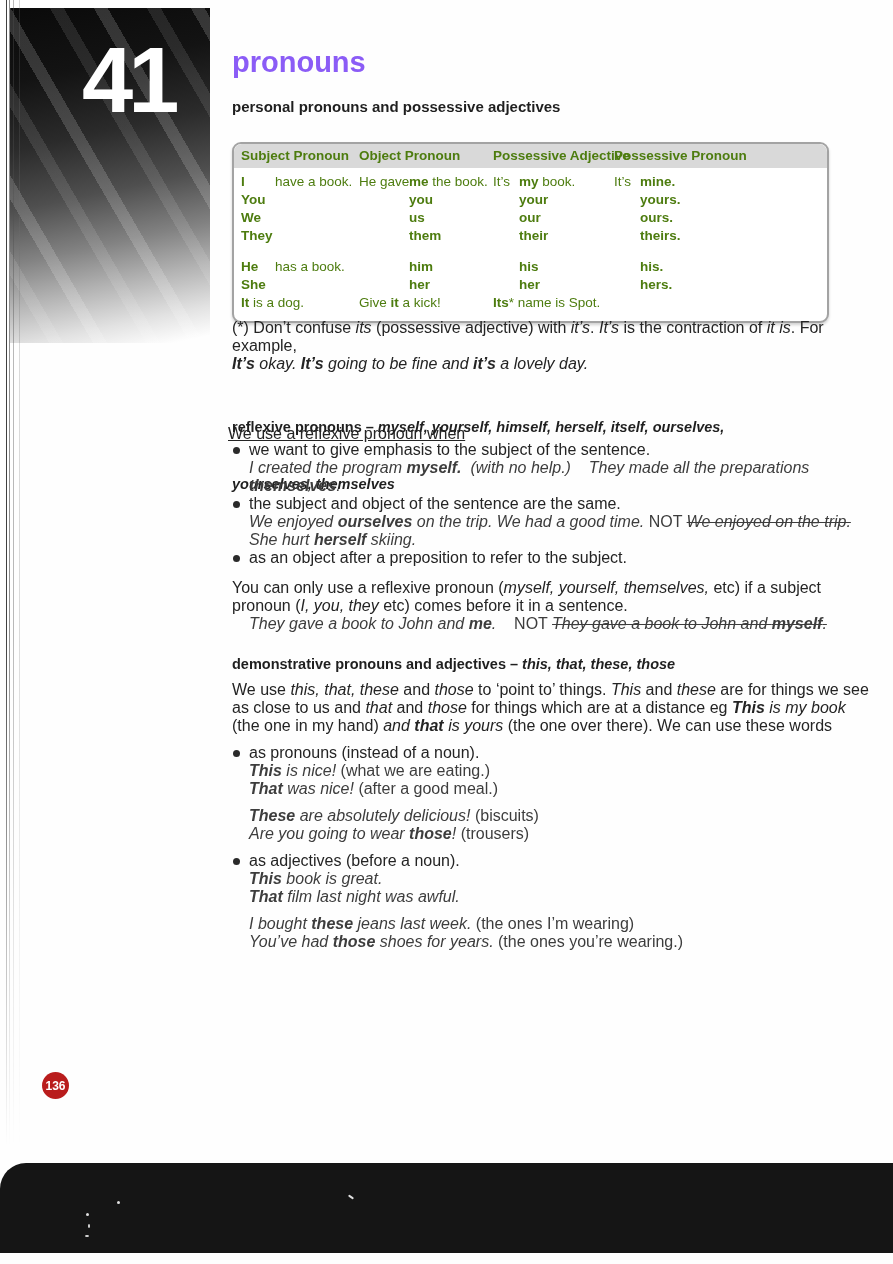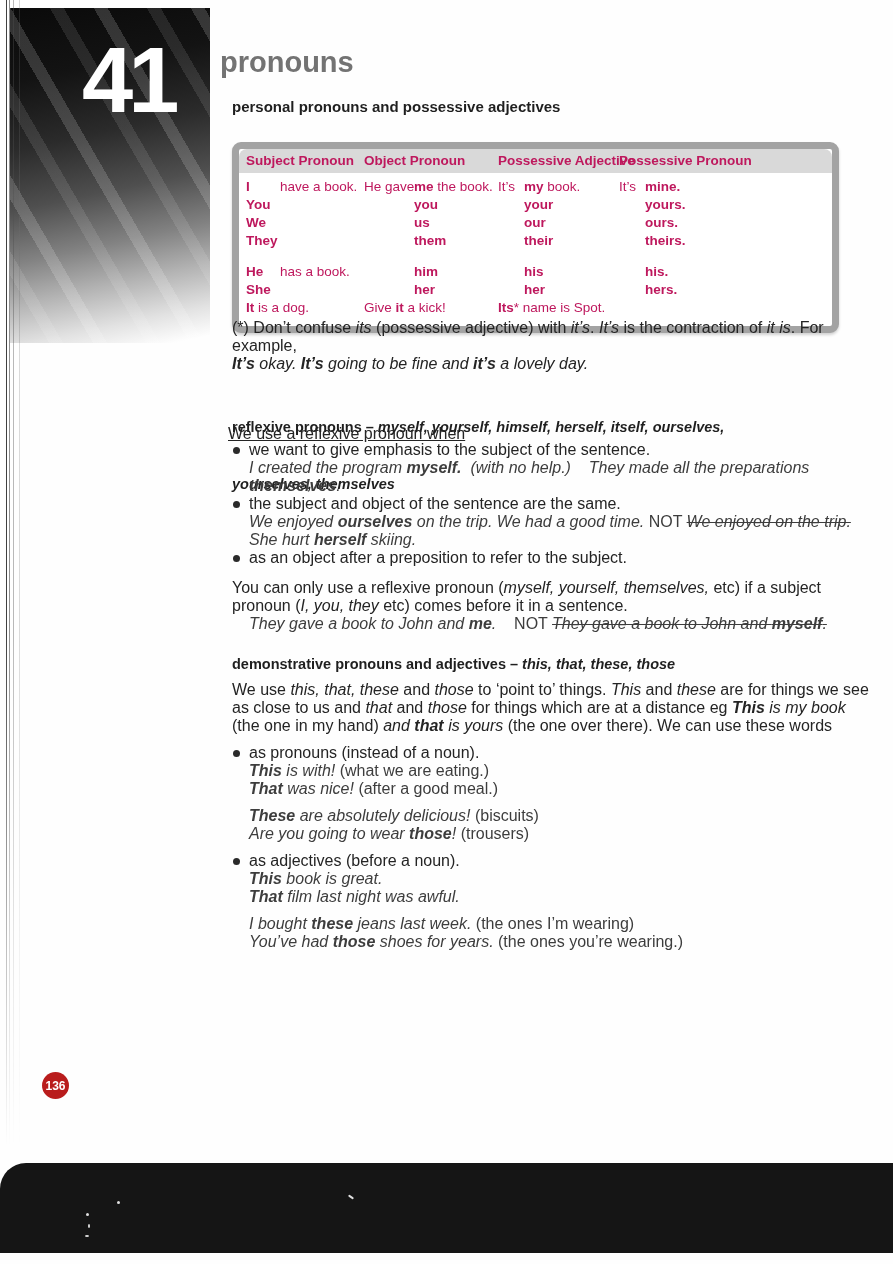--- a/index.html
+++ b/index.html
@@ -11,34 +11,34 @@
   #chapter-block .streaks{position:absolute;inset:0;
     background:repeating-linear-gradient(60deg,rgba(255,255,255,0) 0 34px,rgba(255,255,255,.10) 34px 46px,rgba(255,255,255,0) 46px 72px,rgba(255,255,255,.16) 72px 84px);}
   #chapter-number{position:absolute;left:72px;top:26px;font-size:92px;line-height:1;font-weight:800;
     color:#fff;letter-spacing:-5px;}
   
   #scan-edge{position:absolute;left:6px;top:0;width:26px;height:1145px;z-index:5;
     background:repeating-linear-gradient(90deg,rgba(15,15,15,.8) 0 1px,rgba(255,255,255,0) 1px 3px,rgba(50,50,50,.55) 3px 4px,rgba(255,255,255,0) 4px 7px,rgba(80,80,80,.4) 7px 8px,rgba(255,255,255,0) 8px 13px,rgba(110,110,110,.25) 13px 14px,rgba(255,255,255,0) 14px 26px);
     -webkit-mask-image:linear-gradient(to bottom,#000 0%,#000 55%,rgba(0,0,0,.35) 82%,transparent 100%);
             mask-image:linear-gradient(to bottom,#000 0%,#000 55%,rgba(0,0,0,.35) 82%,transparent 100%);}
   
-  #page-title{position:absolute;left:220px;top:46px;font-size:29px;font-weight:700;color:#737373;}
+  #page-title{position:absolute;left:232px;top:46px;font-size:29px;font-weight:700;color:#8b5cf6;}
   #subtitle{position:absolute;left:232px;top:98px;font-size:15px;font-weight:700;color:#1f1f1f;}
   .sec-head{position:absolute;left:232px;font-size:14.5px;font-weight:700;line-height:19px;color:#1f1f1f;white-space:pre-wrap;}
   
   .body-line,.para,.exline{font-size:16px;line-height:18px;}
   .rich{white-space:pre-wrap;}
   .fb{font-weight:700;} .fi{font-style:italic;} .fu{text-decoration:underline;} .fx{text-decoration:line-through;}
   .exline{padding-left:17px;color:#3d3d3d;}
   .brow{position:relative;padding-left:17px;}
   .bdot{position:absolute;left:1px;top:5.5px;width:7px;height:7px;border-radius:50%;background:#2a2a2a;}
   .gap9{height:9px;}
   
-  #ptable{position:absolute;left:232px;top:142px;width:593px;border:7px solid #a3a3a3;border-radius:9px;
-    background:#fff;box-shadow:0 2px 3px rgba(0,0,0,.18);font-size:13.5px;color:#be185d;}
+  #ptable{position:absolute;left:232px;top:142px;width:593px;border:2px solid #a3a3a3;border-radius:9px;
+    background:#fff;box-shadow:0 2px 3px rgba(0,0,0,.18);font-size:13.5px;color:#4d7c0f;}
   .thead{display:grid;grid-template-columns:118px 134px 121px 1fr;background:#d9d9d9;
     border-radius:8px 8px 0 0;padding:3px 0 3px 7px;font-weight:700;}
   .th{white-space:nowrap;line-height:18px;}
   .tbody{display:grid;grid-template-columns:118px 134px 121px 1fr;padding:5px 0 9px 7px;}
   .tline{line-height:18px;white-space:pre;}
   .tspacer{height:13px;}
   .lw34{display:inline-block;width:34px;}
   .lw50{display:inline-block;width:50px;}
   .lw26{display:inline-block;width:26px;}
   .ind50{padding-left:50px;} .ind26{padding-left:26px;}
@@ -150,21 +150,21 @@
     <div class="para rich"><span>You can only use a reflexive pronoun (</span><span class="fi">myself, yourself, themselves,</span><span> etc) if a subject pronoun (</span><span class="fi">I, you, they</span><span> etc) comes before it in a sentence.</span></div>
     <div class="exline rich"><span class="fi">They gave a book to John and </span><span class="fb fi">me</span><span class="fi">.    </span><span>NOT </span><span class="fi fx">They gave a book to John and </span><span class="fb fi fx">myself</span><span class="fi fx">.</span></div>
   </div>
 
   <div id="demo-head" class="sec-head rich"><span class="fb">demonstrative pronouns and adjectives – </span><span class="fb fi">this, that, these, those</span></div>
 
   <div id="demo-para" class="para rich"><span>We use </span><span class="fi">this, that, these</span><span> and </span><span class="fi">those</span><span> to ‘point to’ things. </span><span class="fi">This</span><span> and </span><span class="fi">these</span><span> are for things we see as close to us and </span><span class="fi">that</span><span> and </span><span class="fi">those</span><span> for things which are at a distance eg </span><span class="fb fi">This</span><span class="fi"> is my book </span><span>(the one in my hand) </span><span class="fi">and</span><span> </span><span class="fb fi">that</span><span class="fi"> is yours </span><span>(the one over there). We can use these words</span></div>
 
   <div id="demo-b1">
     <div class="body-line brow"><span class="bdot"></span><span>as pronouns (instead of a noun).</span></div>
-    <div class="exline rich"><span class="fb fi">This</span><span class="fi"> is with! </span><span>(what we are eating.)</span></div>
+    <div class="exline rich"><span class="fb fi">This</span><span class="fi"> is nice! </span><span>(what we are eating.)</span></div>
     <div class="exline rich"><span class="fb fi">That</span><span class="fi"> was nice! </span><span>(after a good meal.)</span></div>
     <div class="gap9"></div>
     <div class="exline rich"><span class="fb fi">These</span><span class="fi"> are absolutely delicious! </span><span>(biscuits)</span></div>
     <div class="exline rich"><span class="fi">Are you going to wear </span><span class="fb fi">those</span><span class="fi">! </span><span>(trousers)</span></div>
   </div>
 
   <div id="demo-b2">
     <div class="body-line brow"><span class="bdot"></span><span>as adjectives (before a noun).</span></div>
     <div class="exline rich"><span class="fb fi">This</span><span class="fi"> book is great.</span></div>
     <div class="exline rich"><span class="fb fi">That</span><span class="fi"> film last night was awful.</span></div>

